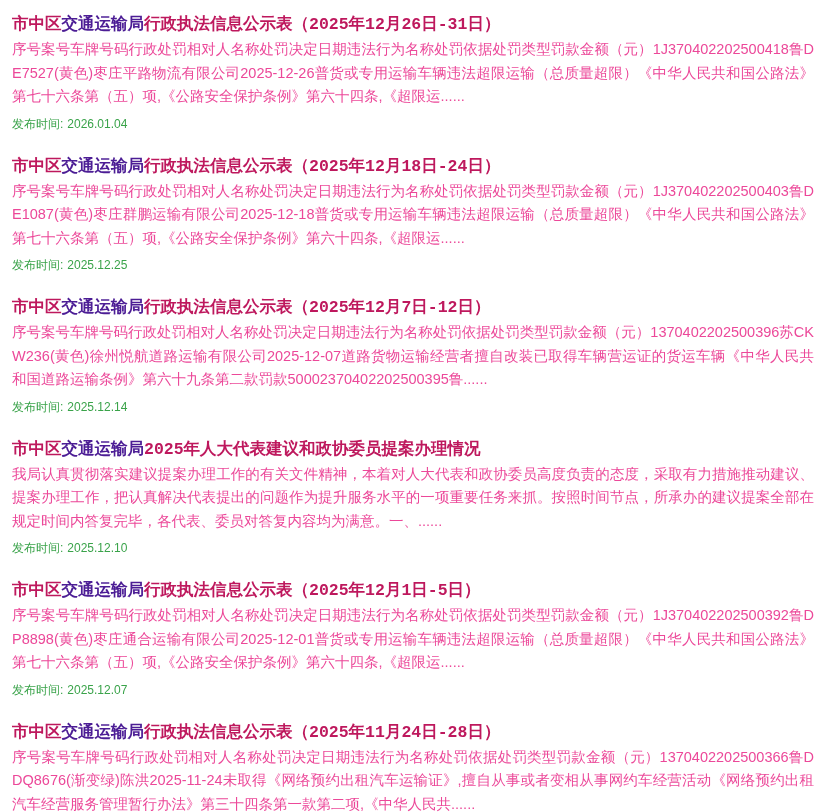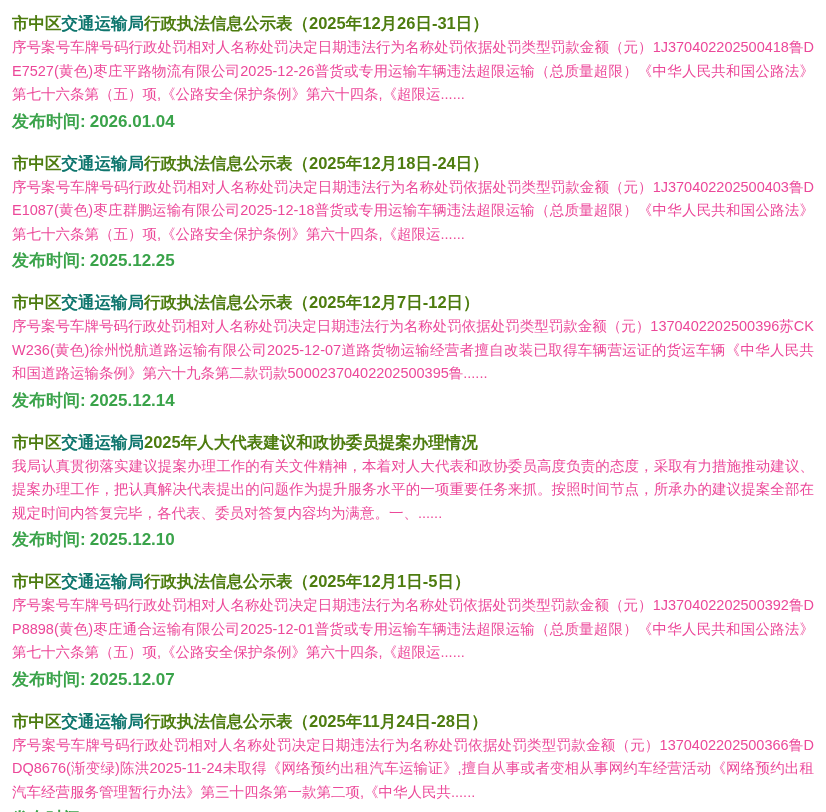--- a/index.html
+++ b/index.html
@@ -24,39 +24,39 @@
   .result-title {
     font-size: 16.5px;
     font-weight: 700;
     line-height: 26px;
     color: #1a4fa0;
     margin: 0 0 6px 0;
     letter-spacing: 0px;
     cursor: pointer;
   }
   .result-title .hl {
-    color: #0f766e;
+    color: #4c1d95;
   }
   .result-title .plain {
-    color: #4d7c0f;
+    color: #be185d;
+    font-family: Liberation Mono, monospace;
   }
   .result-snippet {
     font-size: 14.5px;
     line-height: 23.5px;
     color: #ec4899;
     margin: 0 0 5px 0;
     text-align: justify;
     word-break: break-all;
   }
   .result-meta {
-    font-size: 17px;
+    font-size: 12px;
     line-height: 20px;
     color: #3aa34a;
     margin: 0;
-    font-weight: bold;
   }
   .result-meta .meta-label {
     color: #3aa34a;
   }
   .result-meta .meta-date {
     color: #3aa34a;
     margin-left: 4px;
   }
 </style>
 </head>

